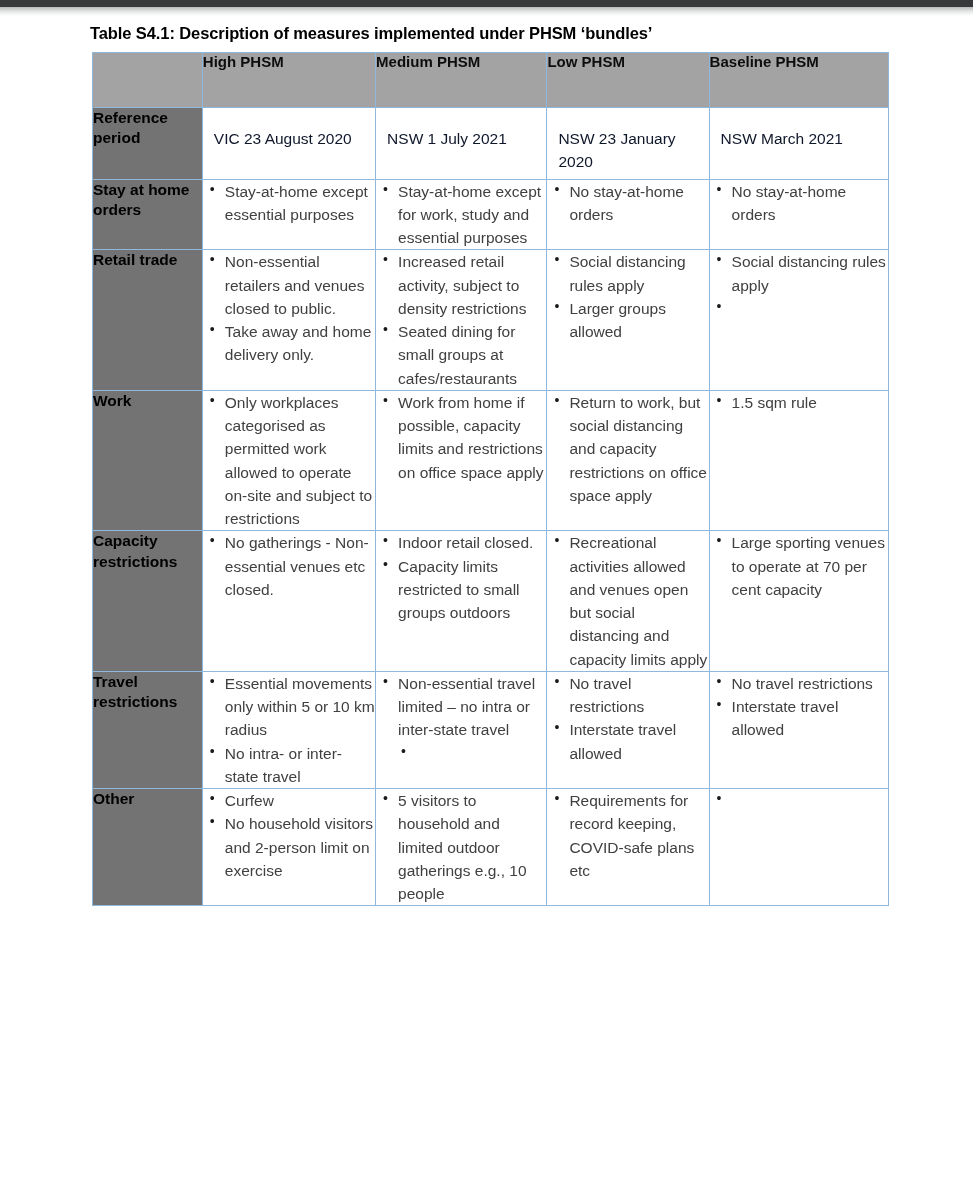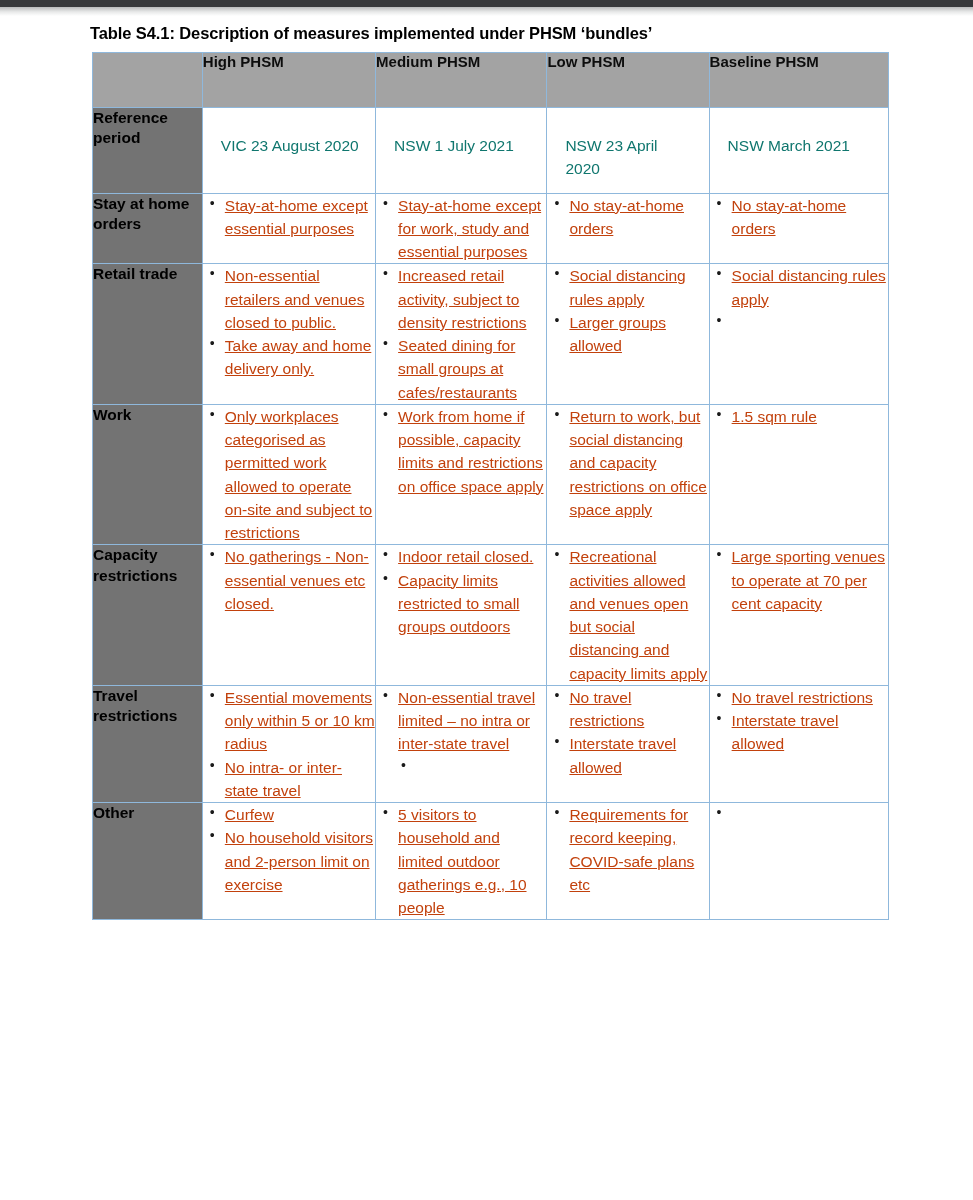--- a/index.html
+++ b/index.html
@@ -99,25 +99,24 @@
 
   ul.bullets {
     list-style: none;
     margin: 0;
     padding: 0;
   }
   ul.bullets li {
     position: relative;
     font-size: 15.5px;
     line-height: 1.5;
-    color: #c2410c;
+    color: #404040;
     padding-left: 22px;
     margin: 0 0 0 0;
     word-wrap: break-word;
-    text-decoration: underline;
   }
   ul.bullets li::before {
     content: "\2022";
     position: absolute;
     left: 7px;
     top: -1px;
     font-size: 14px;
     color: #1a1a1a;
     line-height: 1.55;
   }
@@ -126,24 +125,24 @@
   }
   ul.bullets li.empty-indent {
     min-height: 23px;
     padding-left: 40px;
   }
   ul.bullets li.empty-indent::before {
     left: 25px;
   }
 
   p.plain {
-    margin: 12px;
+    margin: 5px;
     font-size: 15.5px;
     line-height: 1.5;
-    color: #0f766e;
+    color: #0f172a;
     padding: 14px 2px 0 6px;
   }
 </style>
 </head>
 <body>
 
 <div id="chrome-bar"></div>
 <div id="chrome-fade"></div>
 
 <div id="page">
@@ -170,21 +169,21 @@
     <tbody id="table-body">
         <tr>
           <td class="row-label">Reference period</td>
           <td class="cell">
             <p class="plain">VIC 23 August 2020</p>
           </td>
           <td class="cell">
             <p class="plain">NSW 1 July 2021</p>
           </td>
           <td class="cell">
-            <p class="plain">NSW 23 April 2020</p>
+            <p class="plain">NSW 23 January 2020</p>
           </td>
           <td class="cell">
             <p class="plain">NSW March 2021</p>
           </td>
         </tr>
         <tr>
           <td class="row-label">Stay at home orders</td>
           <td class="cell">
             <ul class="bullets">
               <li>Stay-at-home except essential purposes</li>

